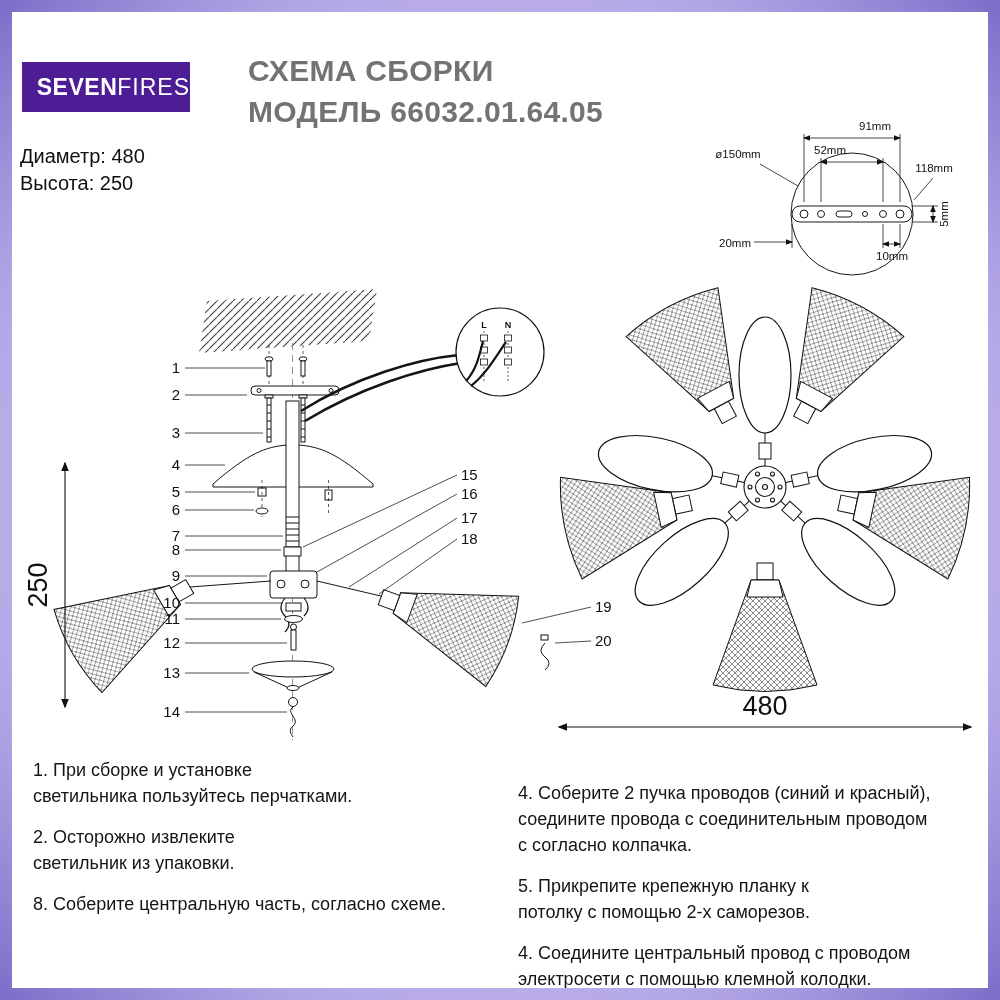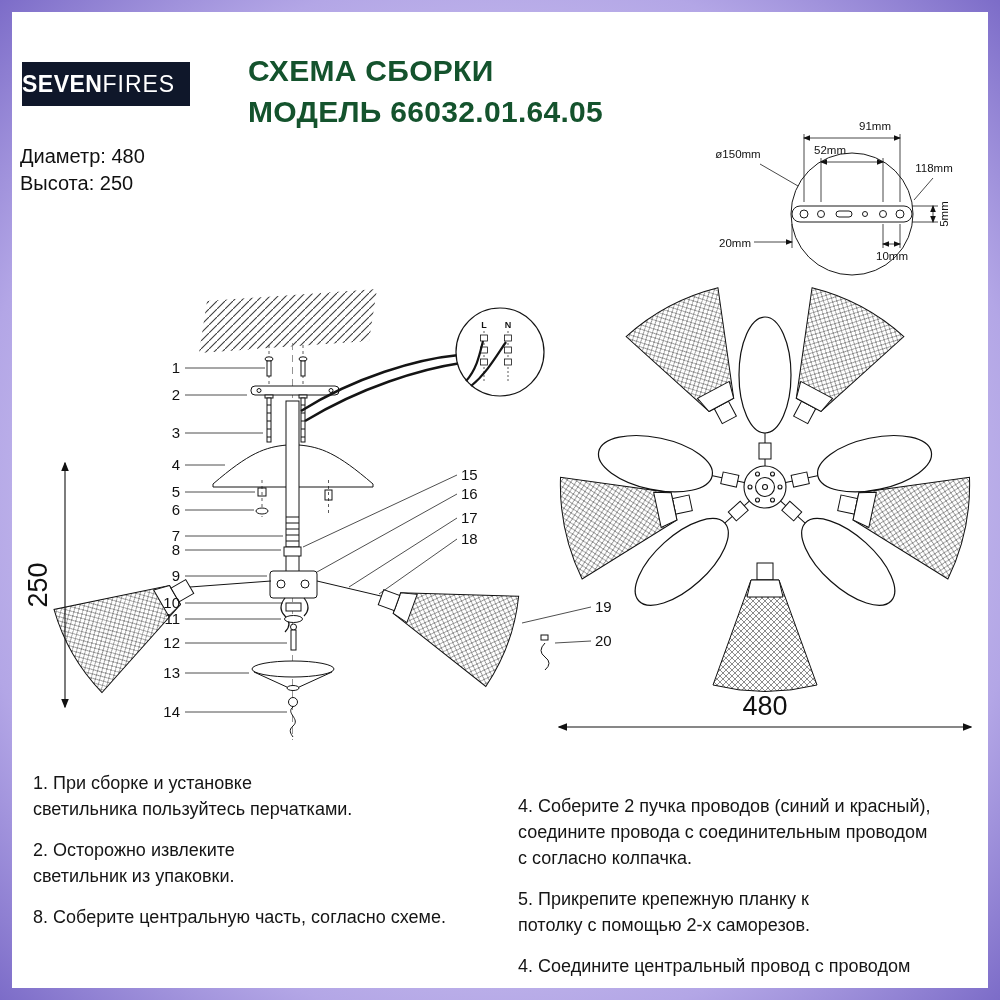--- a/index.html
+++ b/index.html
@@ -2,32 +2,32 @@
 <html><head>
 <meta charset="utf-8">
 <style>
   *{margin:0;padding:0;box-sizing:border-box}
   html,body{width:1000px;height:1000px}
   body{font-family:"Liberation Sans","DejaVu Sans",sans-serif;background:#fff;color:#161616}
   .page{position:relative;width:1000px;height:1000px;
         background:radial-gradient(circle at 50% 50%, #ddd6f6 35%, #b3a6e6 75%, #7c6cc8 100%);}
   .content{position:absolute;inset:12px;background:#fff;overflow:hidden}
 
-  .logo{position:absolute;left:10px;top:50px;width:168px;height:44px;background:#0f172a;color:#fff;
-        display:flex;align-items:center;justify-content:flex-start;font-size:23px;letter-spacing:.5px}
+  .logo{position:absolute;left:10px;top:50px;width:168px;height:50px;background:#4c1d95;color:#fff;
+        display:flex;align-items:center;justify-content:flex-end;font-size:23px;letter-spacing:.5px}
   .logo .bold{font-weight:700}
   .logo .thin{font-weight:400;letter-spacing:1px}
 
   .title{position:absolute;left:236px;top:38px;font-weight:700;font-size:30px;line-height:41px;
-         color:#14532d;letter-spacing:.3px;white-space:nowrap}
+         color:#737373;letter-spacing:.3px;white-space:nowrap}
 
   .specs{position:absolute;left:8px;top:131px;width:178px;text-align:left;font-size:20px;line-height:27px;color:#101010}
 
   .instr{position:absolute;font-size:18px;line-height:26px;color:#151515}
-  .instr p{margin:13px 0 15px}
+  .instr p{margin:0 0 15px}
   .instr .ln{display:block}
   .instr-left{left:21px;top:745px;width:480px}
   .instr-right{left:506px;top:768px;width:480px}
 
   svg{position:absolute;overflow:visible}
   svg text{font-family:"Liberation Sans","DejaVu Sans",sans-serif;fill:#111}
   .lbl{font-size:15px}
   .dim{font-size:11.5px}
   .bigdim{font-size:27px}
   .tinytxt{font-size:9px;font-weight:700}
@@ -357,17 +357,18 @@
         <span class="ln">4. Соберите 2 пучка проводов (синий и красный),</span>
         <span class="ln">соедините провода с соединительным проводом</span>
         <span class="ln">с согласно колпачка.</span>
       </p>
       <p>
         <span class="ln">5. Прикрепите крепежную планку к</span>
         <span class="ln">потолку с помощью 2-х саморезов.</span>
       </p>
       <p>
         <span class="ln">4. Соедините центральный провод с проводом</span>
+        <span class="ln">электросети с помощью клемной колодки.</span>
       </p>
     </div>
 
   </div>
 </div>
 
 </body></html>

